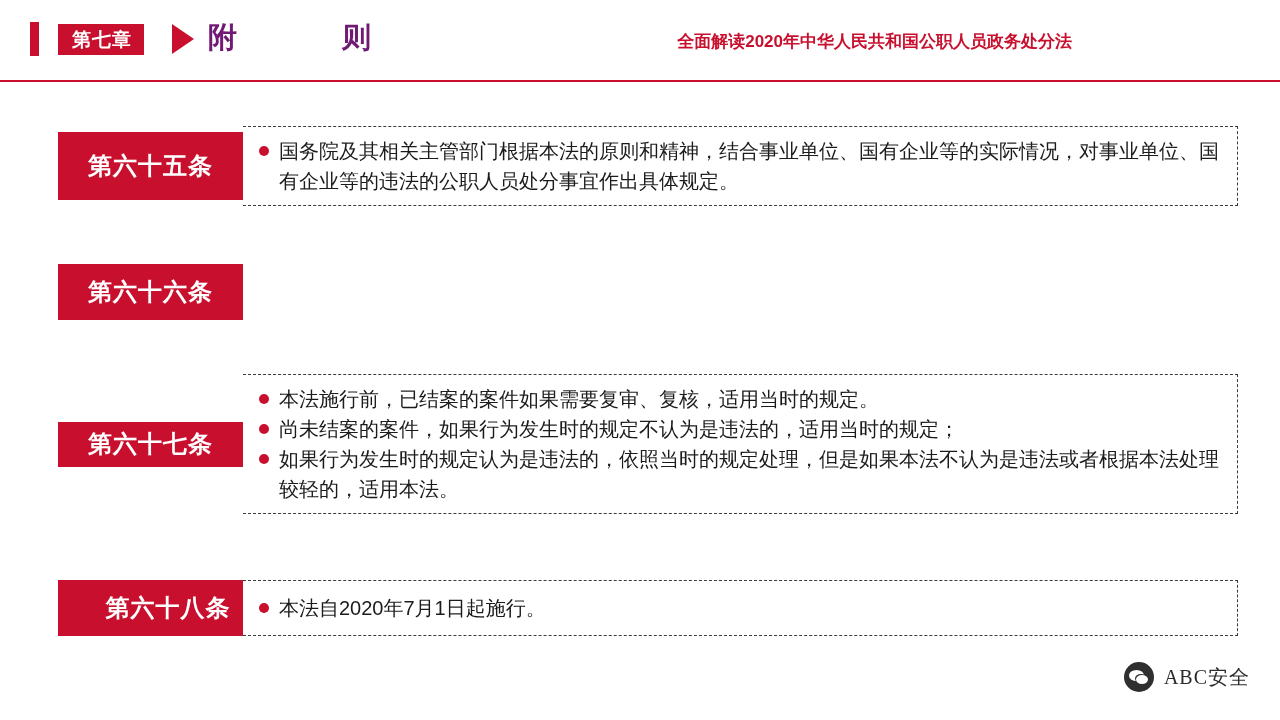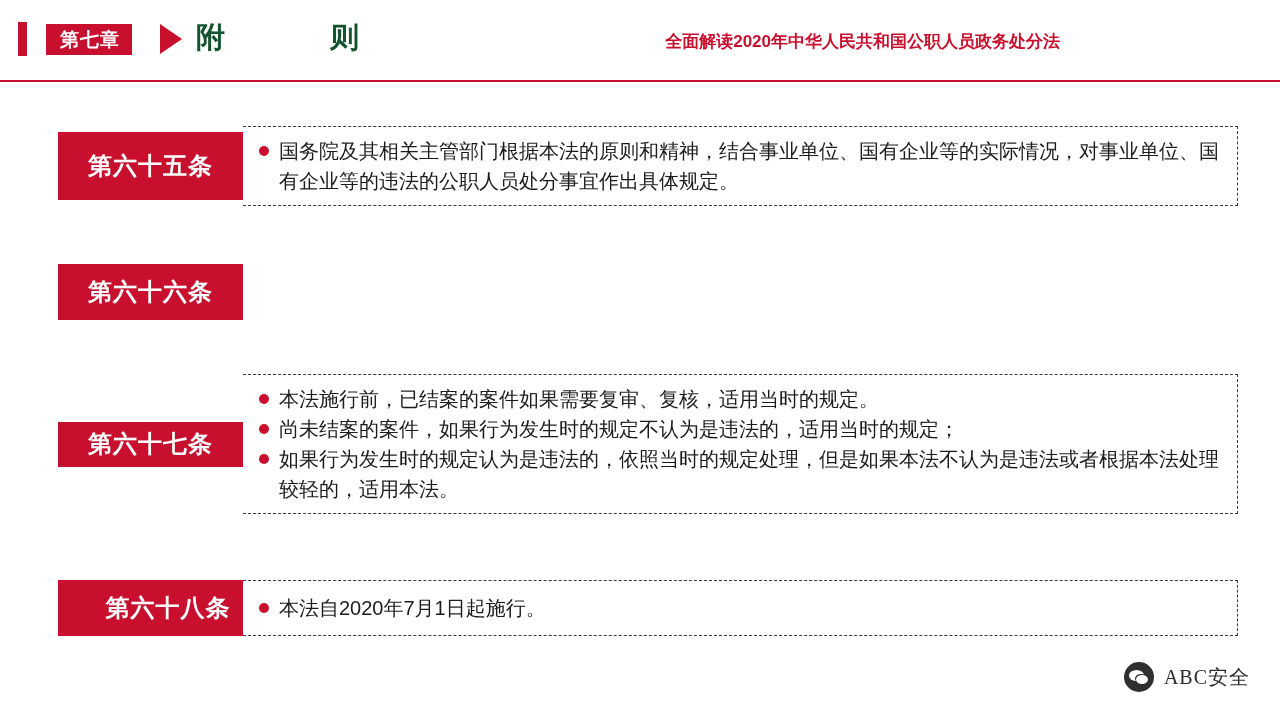--- a/index.html
+++ b/index.html
@@ -11,21 +11,21 @@
     height: 720px;
     background: #ffffff;
     font-family: "Liberation Sans", sans-serif;
     overflow: hidden;
     position: relative;
   }
 
   
   .header {
     position: absolute;
-    top: 0; left: 0;
+    top: 0; left: 12px;
     width: 1082px;
     height: 80px;
   }
   .header-accent {
     position: absolute;
     left: 18px;
     top: 22px;
     width: 9px;
     height: 34px;
     background: #c8102e;
@@ -54,21 +54,21 @@
     border-top: 15.5px solid transparent;
     border-bottom: 15.5px solid transparent;
     border-left: 22px solid #c8102e;
   }
   .header-title {
     position: absolute;
     left: 196px;
     top: 18px;
     font-size: 29px;
     font-weight: bold;
-    color: #14532d;
+    color: #701a75;
     letter-spacing: 38px;
     white-space: nowrap;
   }
   .header-right {
     position: absolute;
     right: 22px;
     top: 30px;
     font-size: 17px;
     font-weight: bold;
     color: #c8102e;

